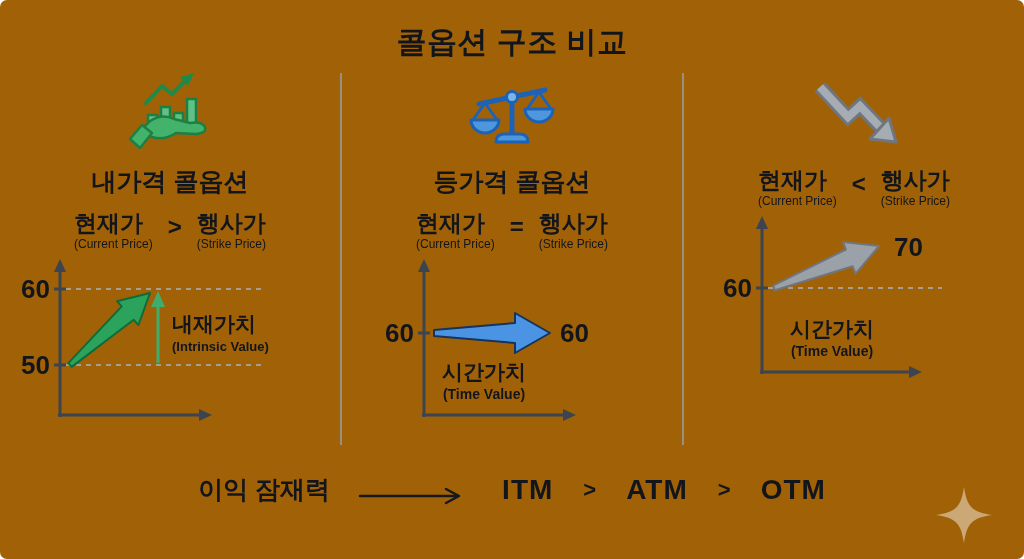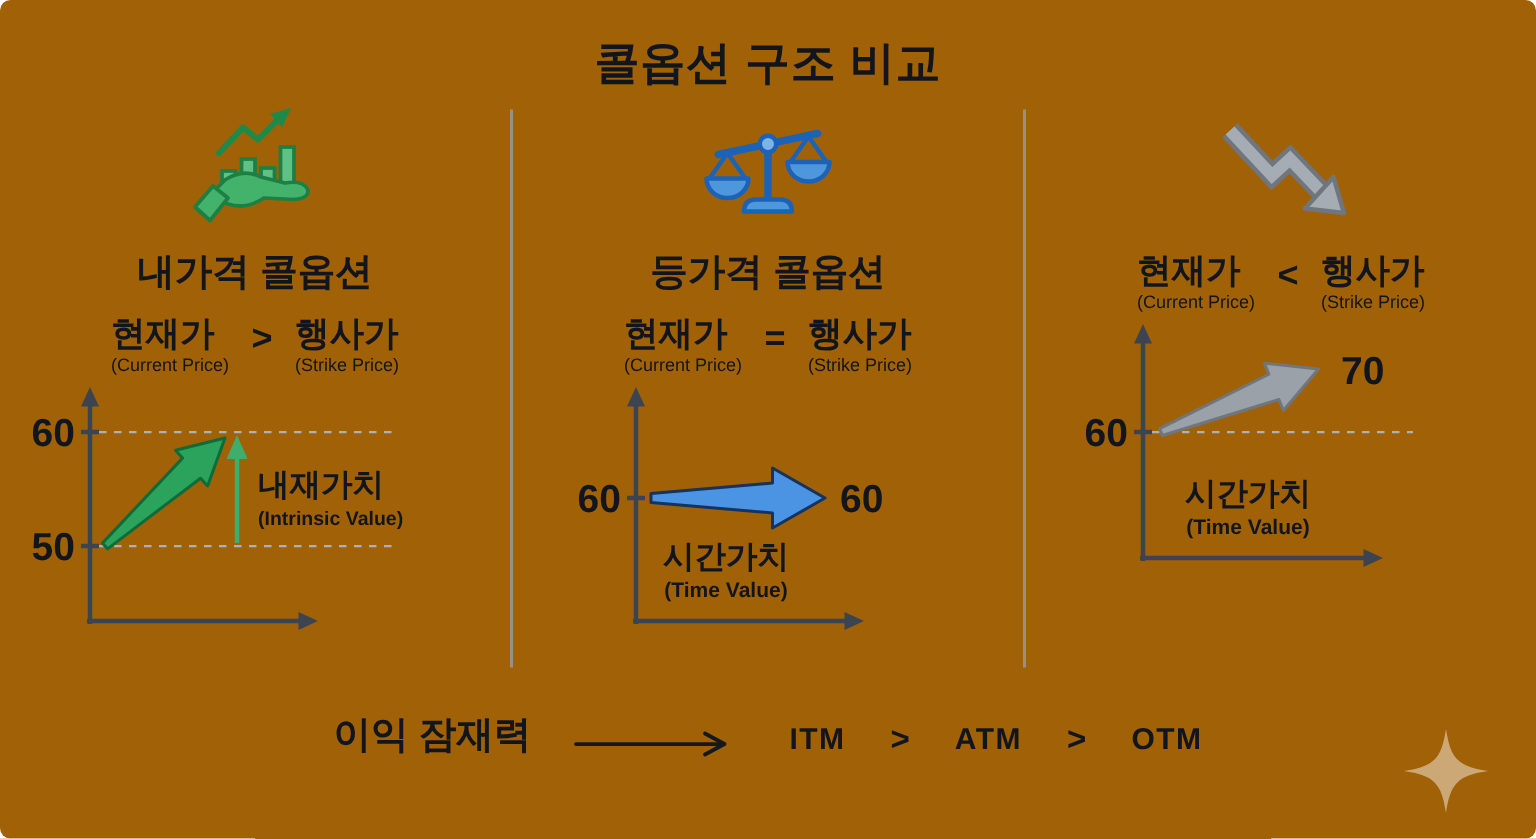--- a/index.html
+++ b/index.html
@@ -16,21 +16,21 @@
   .col-title{font-size:25px;font-weight:700;margin-top:10px;}
   .formula{display:flex;align-items:flex-start;gap:15px;margin-top:13px;}
   .term{display:flex;flex-direction:column;align-items:flex-start;}
   .term-main{font-size:23px;font-weight:700;line-height:1.1;}
   .term-sub{font-size:12px;font-weight:400;margin-top:1px;}
   .operator{font-size:24px;font-weight:700;margin-top:2px;}
   .chart{margin-top:4px;}
   .footer{display:flex;align-items:flex-end;justify-content:center;gap:28px;margin-top:24px;font-weight:700;}
   .footer-label{font-size:25px;}
   .rank{display:flex;align-items:center;gap:30px;margin-left:8px;}
-  .rank-item{font-size:20px;letter-spacing:1px;}
+  .rank-item{font-size:28px;letter-spacing:1px;}
   .rank-sep{font-size:22px;}
   .sparkle{position:absolute;right:28px;bottom:8px;opacity:.6;}
   svg text{font-family:"Liberation Sans",sans-serif;font-weight:700;fill:#12151c;}
 </style>
 </head>
 <body>
 
 <div class="canvas">
 
   <div class="title">콜옵션 구조 비교</div>

